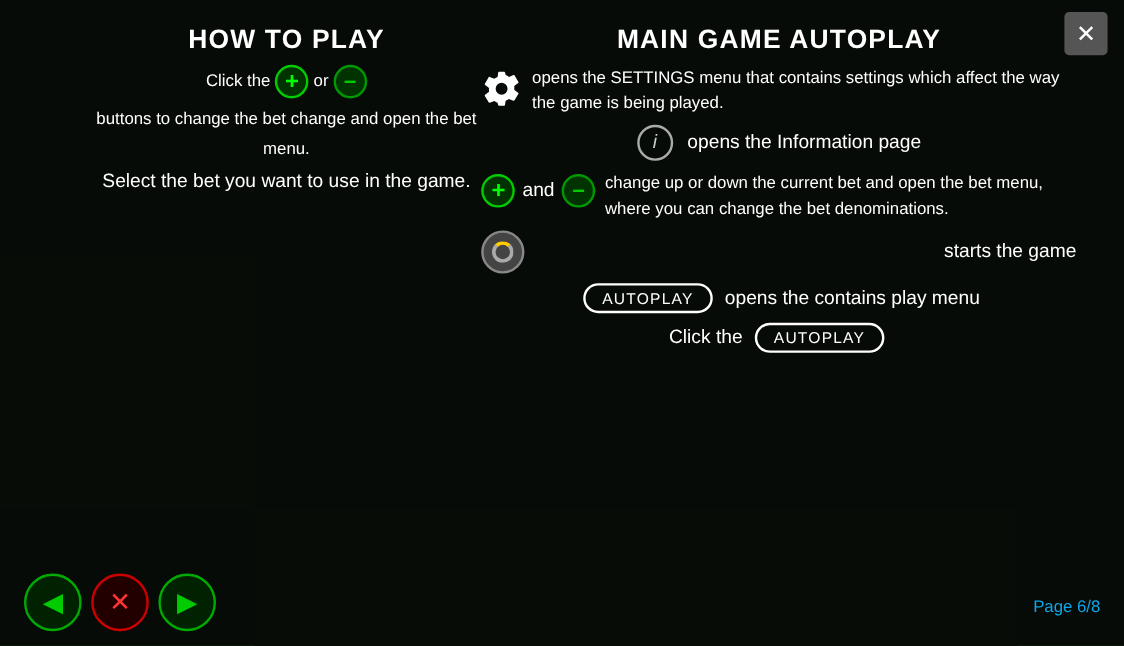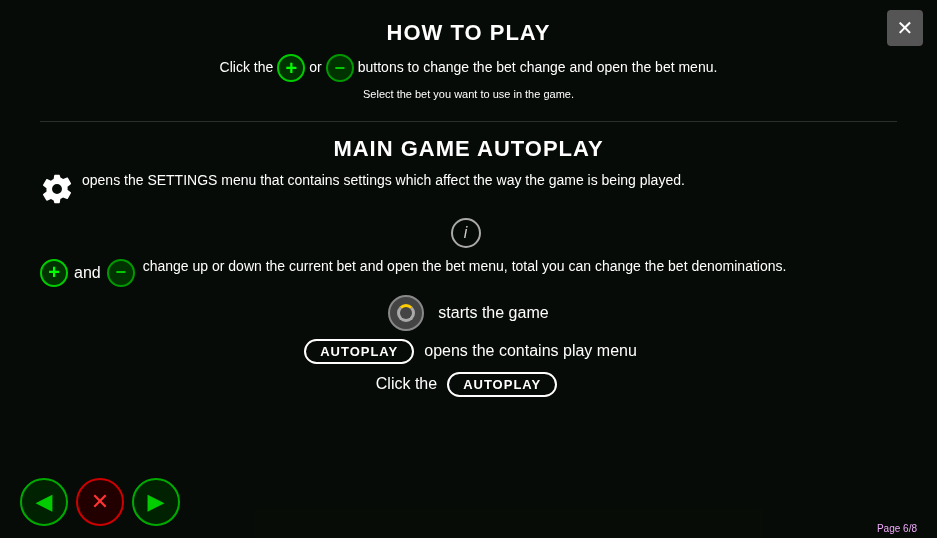--- a/index.html
+++ b/index.html
@@ -20,23 +20,24 @@
       background: rgba(0,0,0,0.72);
       z-index: 0;
     }
 
     
     .modal {
       position: absolute;
       inset: 0;
       z-index: 1;
       display: flex;
-      flex-direction: column;
+      flex-direction: row;
       padding: 20px 40px 5px 40px;
       overflow-y: auto;
+      margin-left: 36px;
     }
 
     
     .close-btn {
       position: absolute;
       top: 10px;
       right: 14px;
       width: 36px;
       height: 36px;
       background: #555;
@@ -56,21 +57,21 @@
       text-align: center;
       font-size: 22px;
       font-weight: bold;
       letter-spacing: 1px;
       margin-bottom: 8px;
     }
 
     
     .body-text {
       text-align: center;
-      font-size: 11px;
+      font-size: 16px;
       line-height: 1.5;
       margin-bottom: 4px;
     }
 
     .divider {
       height: 1px;
       background: rgba(255,255,255,0.15);
       margin: 14px 0;
     }
 
@@ -142,21 +143,21 @@
       border-top-color: #ffcc00;
     }
 
     
     .autoplay-pill {
       display: inline-block;
       border: 2px solid #fff;
       border-radius: 20px;
       padding: 3px 14px;
       font-size: 13px;
-      font-weight: bold;
+      font-weight: normal;
       letter-spacing: 1px;
       color: #fff;
       background: transparent;
       vertical-align: middle;
       margin: 0 4px;
     }
     .icon-row-center {
       display: flex;
       align-items: center;
       justify-content: center;
@@ -185,34 +186,34 @@
       justify-content: center;
     }
     .nav-btn.stop {
       border-color: #cc0000;
       background: #220000;
       color: #ff3333;
     }
 
     .page-indicator {
       position: absolute;
-      bottom: 4px;
+      bottom: 25px;
       right: 20px;
-      font-size: 10px;
-      color: #f0abfc;
+      font-size: 14px;
+      color: #0ea5e9;
     }
 
     
     .gear-svg {
       fill: #fff;
     }
 
     .settings-row {
       display: flex;
-      align-items: flex-start;
+      align-items: flex-end;
       margin-bottom: 8px;
     }
     .settings-row .gear-wrap {
       flex-shrink: 0;
       margin-right: 8px;
       margin-top: 2px;
     }
     .settings-row .settings-text {
       font-size: 14px;
       line-height: 1.5;
@@ -269,33 +270,34 @@
       <div class="gear-wrap">
         <svg class="gear-svg" width="34" height="34" viewBox="0 0 24 24">
           <path d="M12 15.5A3.5 3.5 0 0 1 8.5 12 3.5 3.5 0 0 1 12 8.5a3.5 3.5 0 0 1 3.5 3.5 3.5 3.5 0 0 1-3.5 3.5m7.43-2.92c.04-.34.07-.69.07-1.08s-.03-.74-.07-1.08l2.32-1.81c.21-.16.27-.45.13-.68l-2.2-3.81c-.14-.23-.42-.3-.65-.23l-2.73 1.1c-.57-.44-1.19-.81-1.87-1.08L14 2.42A.5.5 0 0 0 13.5 2h-3a.5.5 0 0 0-.5.42L9.63 5.01c-.68.27-1.3.64-1.87 1.08L5.03 4.99c-.23-.07-.51 0-.65.23L2.18 9.03a.49.49 0 0 0 .12.68l2.32 1.81c-.04.34-.07.7-.07 1.08s.03.74.07 1.08L2.3 15.49a.49.49 0 0 0-.12.68l2.2 3.81c.14.23.42.3.65.23l2.73-1.1c.57.44 1.19.81 1.87 1.08L10 21.58c.05.24.27.42.5.42h3c.23 0 .45-.18.5-.42l.37-2.57c.68-.27 1.3-.64 1.87-1.08l2.73 1.1c.23.07.51 0 .65-.23l2.2-3.81a.49.49 0 0 0-.12-.68l-2.32-1.81z"></path>
         </svg>
       </div>
       <div class="settings-text">opens the SETTINGS menu that contains settings which affect the way the game is being played.</div>
     </div>
 
     <div class="icon-row-center" style="gap:6px;">
       <span class="info-circle">i</span>
+      <span>opens the Information page</span>
     </div>
 
 
     <div class="plus-minus-row">
       <div class="plus-minus-icons">
         <span class="plus-btn">+</span>
         <span>and</span>
         <span class="minus-btn">−</span>
       </div>
-      <div class="pm-text">change up or down the current bet and open the bet menu, total you can change the bet denominations.</div>
-    </div>
-
-    <div class="icon-row-center" style="gap:8px;">
+      <div class="pm-text">change up or down the current bet and open the bet menu, where you can change the bet denominations.</div>
+    </div>
+
+    <div class="icon-row-center" style="gap:8px;justify-content:space-between;">
       <div class="spin-icon">
         <div class="spin-inner"></div>
       </div>
       <span>starts the game</span>
     </div>
 
     <div class="icon-row-center" style="gap:6px; margin-top:4px;">
       <span class="autoplay-pill">AUTOPLAY</span>
       <span>opens the contains play menu</span>
     </div>

